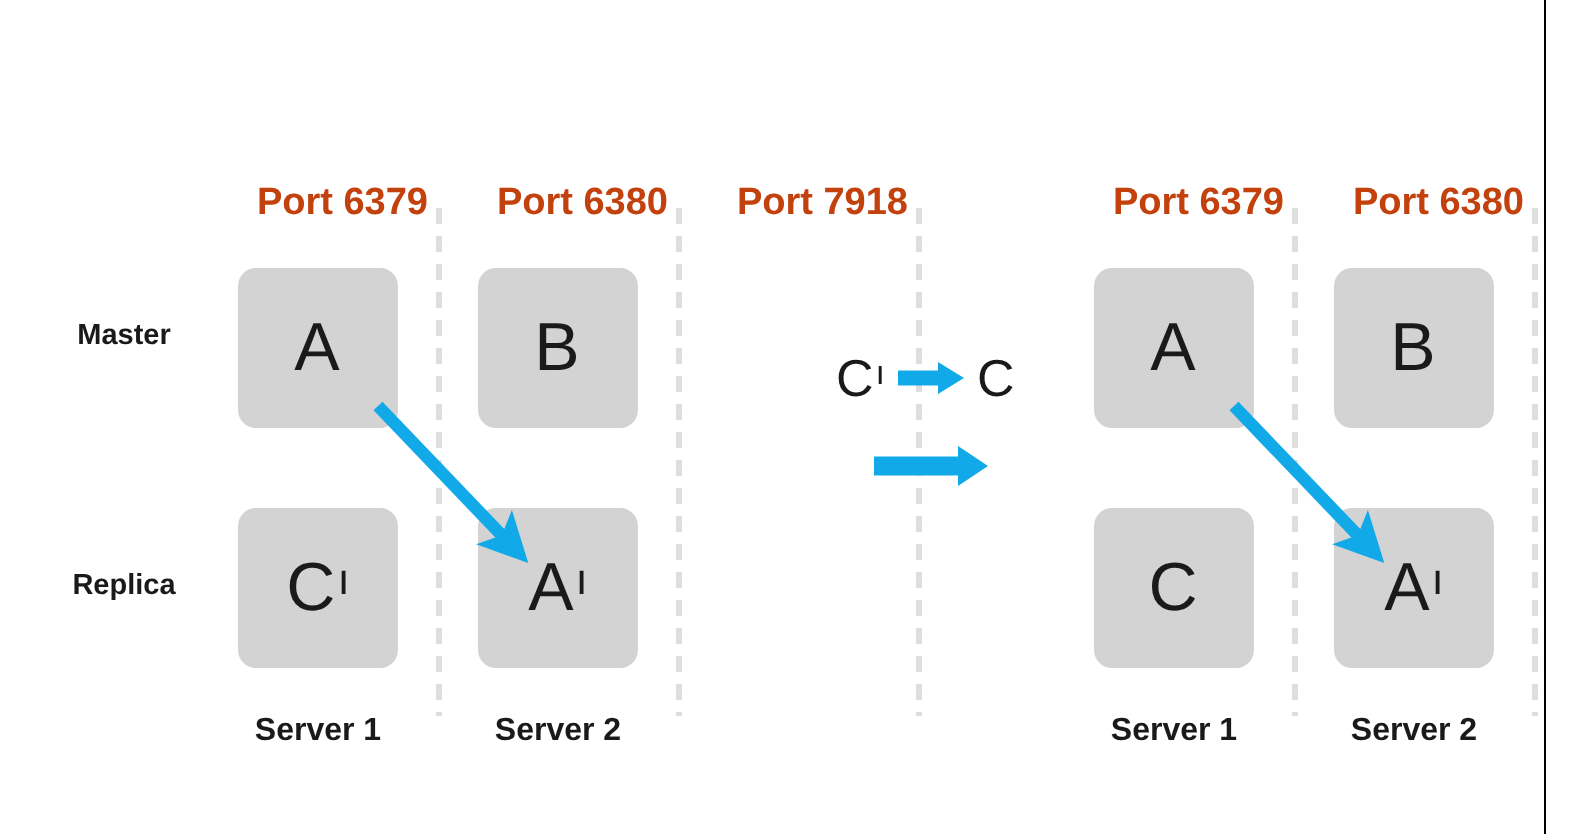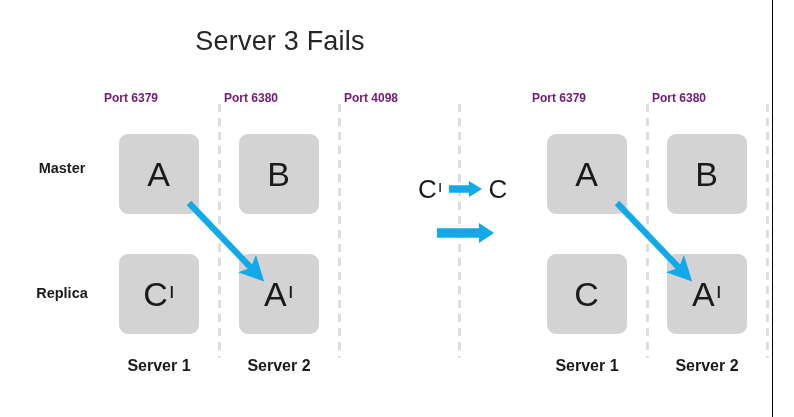--- a/index.html
+++ b/index.html
@@ -48,24 +48,24 @@
       rgba(255,255,255,0) 8px, rgba(255,255,255,0) 14px
     );
     background-size: 3px 14px;
     background-repeat: repeat-y;
   }
   
   .port-label {
     position: absolute;
     top: 91px;
     width: 110px;
-    text-align: left;
-    font-size: 12px;
+    text-align: right;
+    font-size: 19px;
     font-weight: bold;
-    color: #701a75;
+    color: #c2410c;
     white-space: nowrap;
   }
   
   .server-label {
     position: absolute;
     top: 357px;
     width: 110px;
     text-align: center;
     font-size: 16px;
     font-weight: bold;
@@ -137,35 +137,34 @@
     left: 437px;
     top: 222px;
   }
   svg { display: block; overflow: visible; }
 </style>
 </head>
 <body>
 
 <div id="slide">
 
-  <div class="title">Server 3 Fails</div>
 
   <div class="vsep" style="left:218px; top:104px; height:254px;"></div>
   <div class="vsep" style="left:338px; top:104px; height:254px;"></div>
   <div class="vsep" style="left:458px; top:104px; height:254px;"></div>
 
   <div class="vsep" style="left:646px; top:104px; height:254px;"></div>
   <div class="vsep" style="left:766px; top:104px; height:254px;"></div>
 
   <div class="row-label master">Master</div>
   <div class="row-label replica">Replica</div>
 
   <div class="port-label" style="left:104px;">Port 6379</div>
   <div class="port-label" style="left:224px;">Port 6380</div>
-  <div class="port-label" style="left:344px;">Port 4098</div>
+  <div class="port-label" style="left:344px;">Port 7918</div>
 
   <div class="node" style="left:119px; top:134px;">
     <span class="node-text"><span>A</span><span class="prime"></span></span>
   </div>
   <div class="node" style="left:239px; top:134px;">
     <span class="node-text"><span>B</span><span class="prime"></span></span>
   </div>
 
   <div class="node" style="left:119px; top:254px;">
     <span class="node-text"><span>C</span><span class="prime">ı</span></span>

